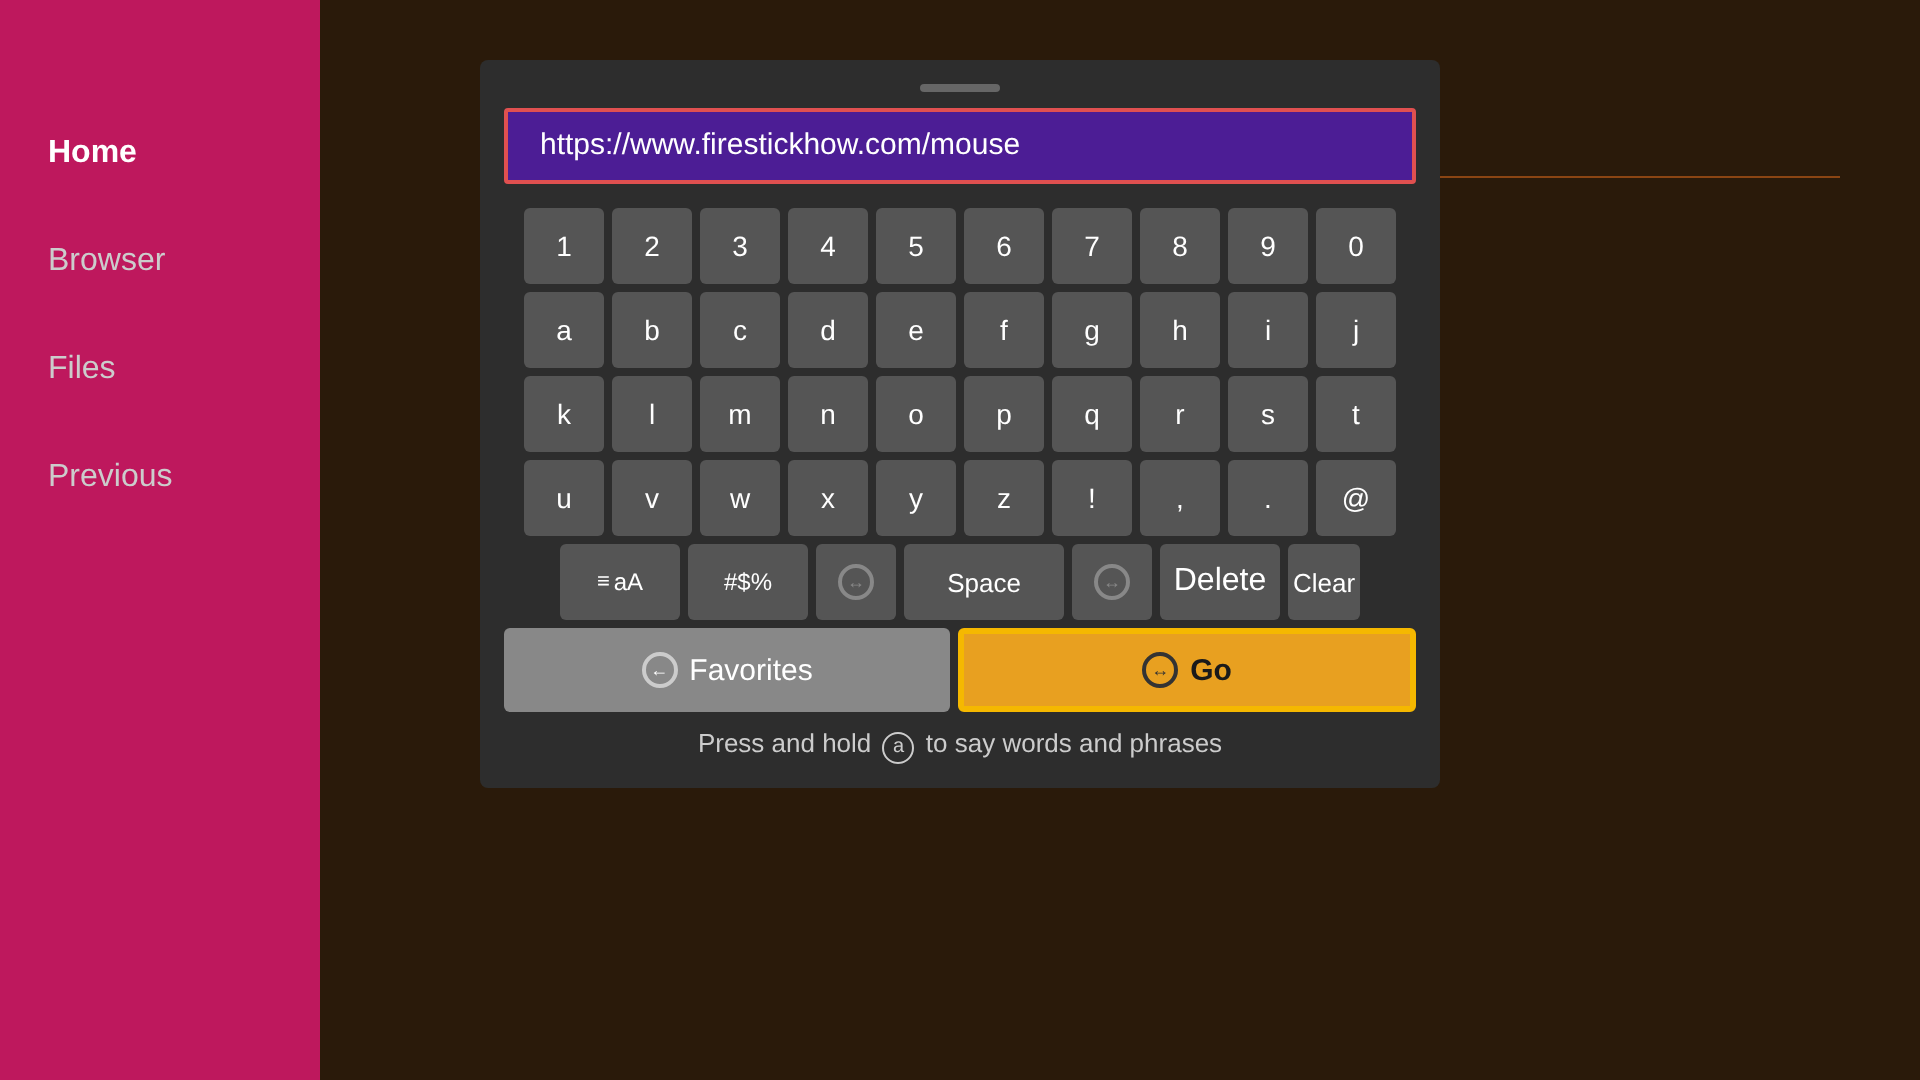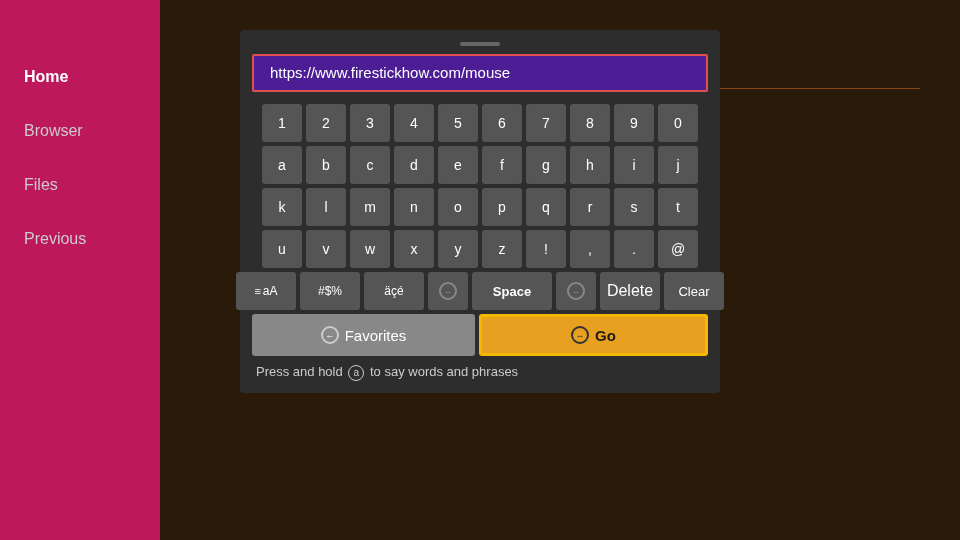--- a/index.html
+++ b/index.html
@@ -156,21 +156,21 @@
       width: 60px;
     }
 
     .key-space {
       width: 80px;
     }
 
     .key-clear {
       background: #555;
       color: #fff;
-      width: 60px;
+      width: 36px;
       text-align: center;
     }
 
     
     .action-row {
       display: flex;
       gap: 4px;
       margin-top: 4px;
     }
 
@@ -200,21 +200,21 @@
       font-weight: bold;
       cursor: pointer;
       display: flex;
       align-items: center;
       justify-content: center;
       gap: 6px;
     }
 
     
     .hint-text {
-      text-align: left;
+      text-align: center;
       color: #ccc;
       font-size: 13px;
       margin-top: 8px;
       padding: 0 4px;
     }
 
     .hint-circle {
       display: inline-flex;
       align-items: center;
       justify-content: center;
@@ -356,25 +356,24 @@
       <button class="key">.</button>
       <button class="key">@</button>
     </div>
 
     <div class="key-row">
       <button class="key key-wide" style="font-size:12px;">
         <span style="font-size:11px; margin-right:2px;">≡</span>
         <span>aA</span>
       </button>
       <button class="key key-wide" style="font-size:12px;">#$%</button>
-      <button class="key key-wide" style="font-size:12px;">äçé</button>
       <button class="key" style="font-size:11px;">
         <span class="circle-icon-dark">↔</span>
       </button>
-      <button class="key key-space" style="font-size:13px;font-weight:bold;">Space</button>
+      <button class="key key-space" style="font-size:13px;">Space</button>
       <button class="key" style="font-size:11px;">
         <span class="circle-icon-dark">↔</span>
       </button>
       <button class="key key-wide" style="font-size:16px;">Delete</button>
       <button class="key key-clear" style="font-size:13px;">Clear</button>
     </div>
   </div>
 
   <div class="action-row">
     <button class="btn-previous">

